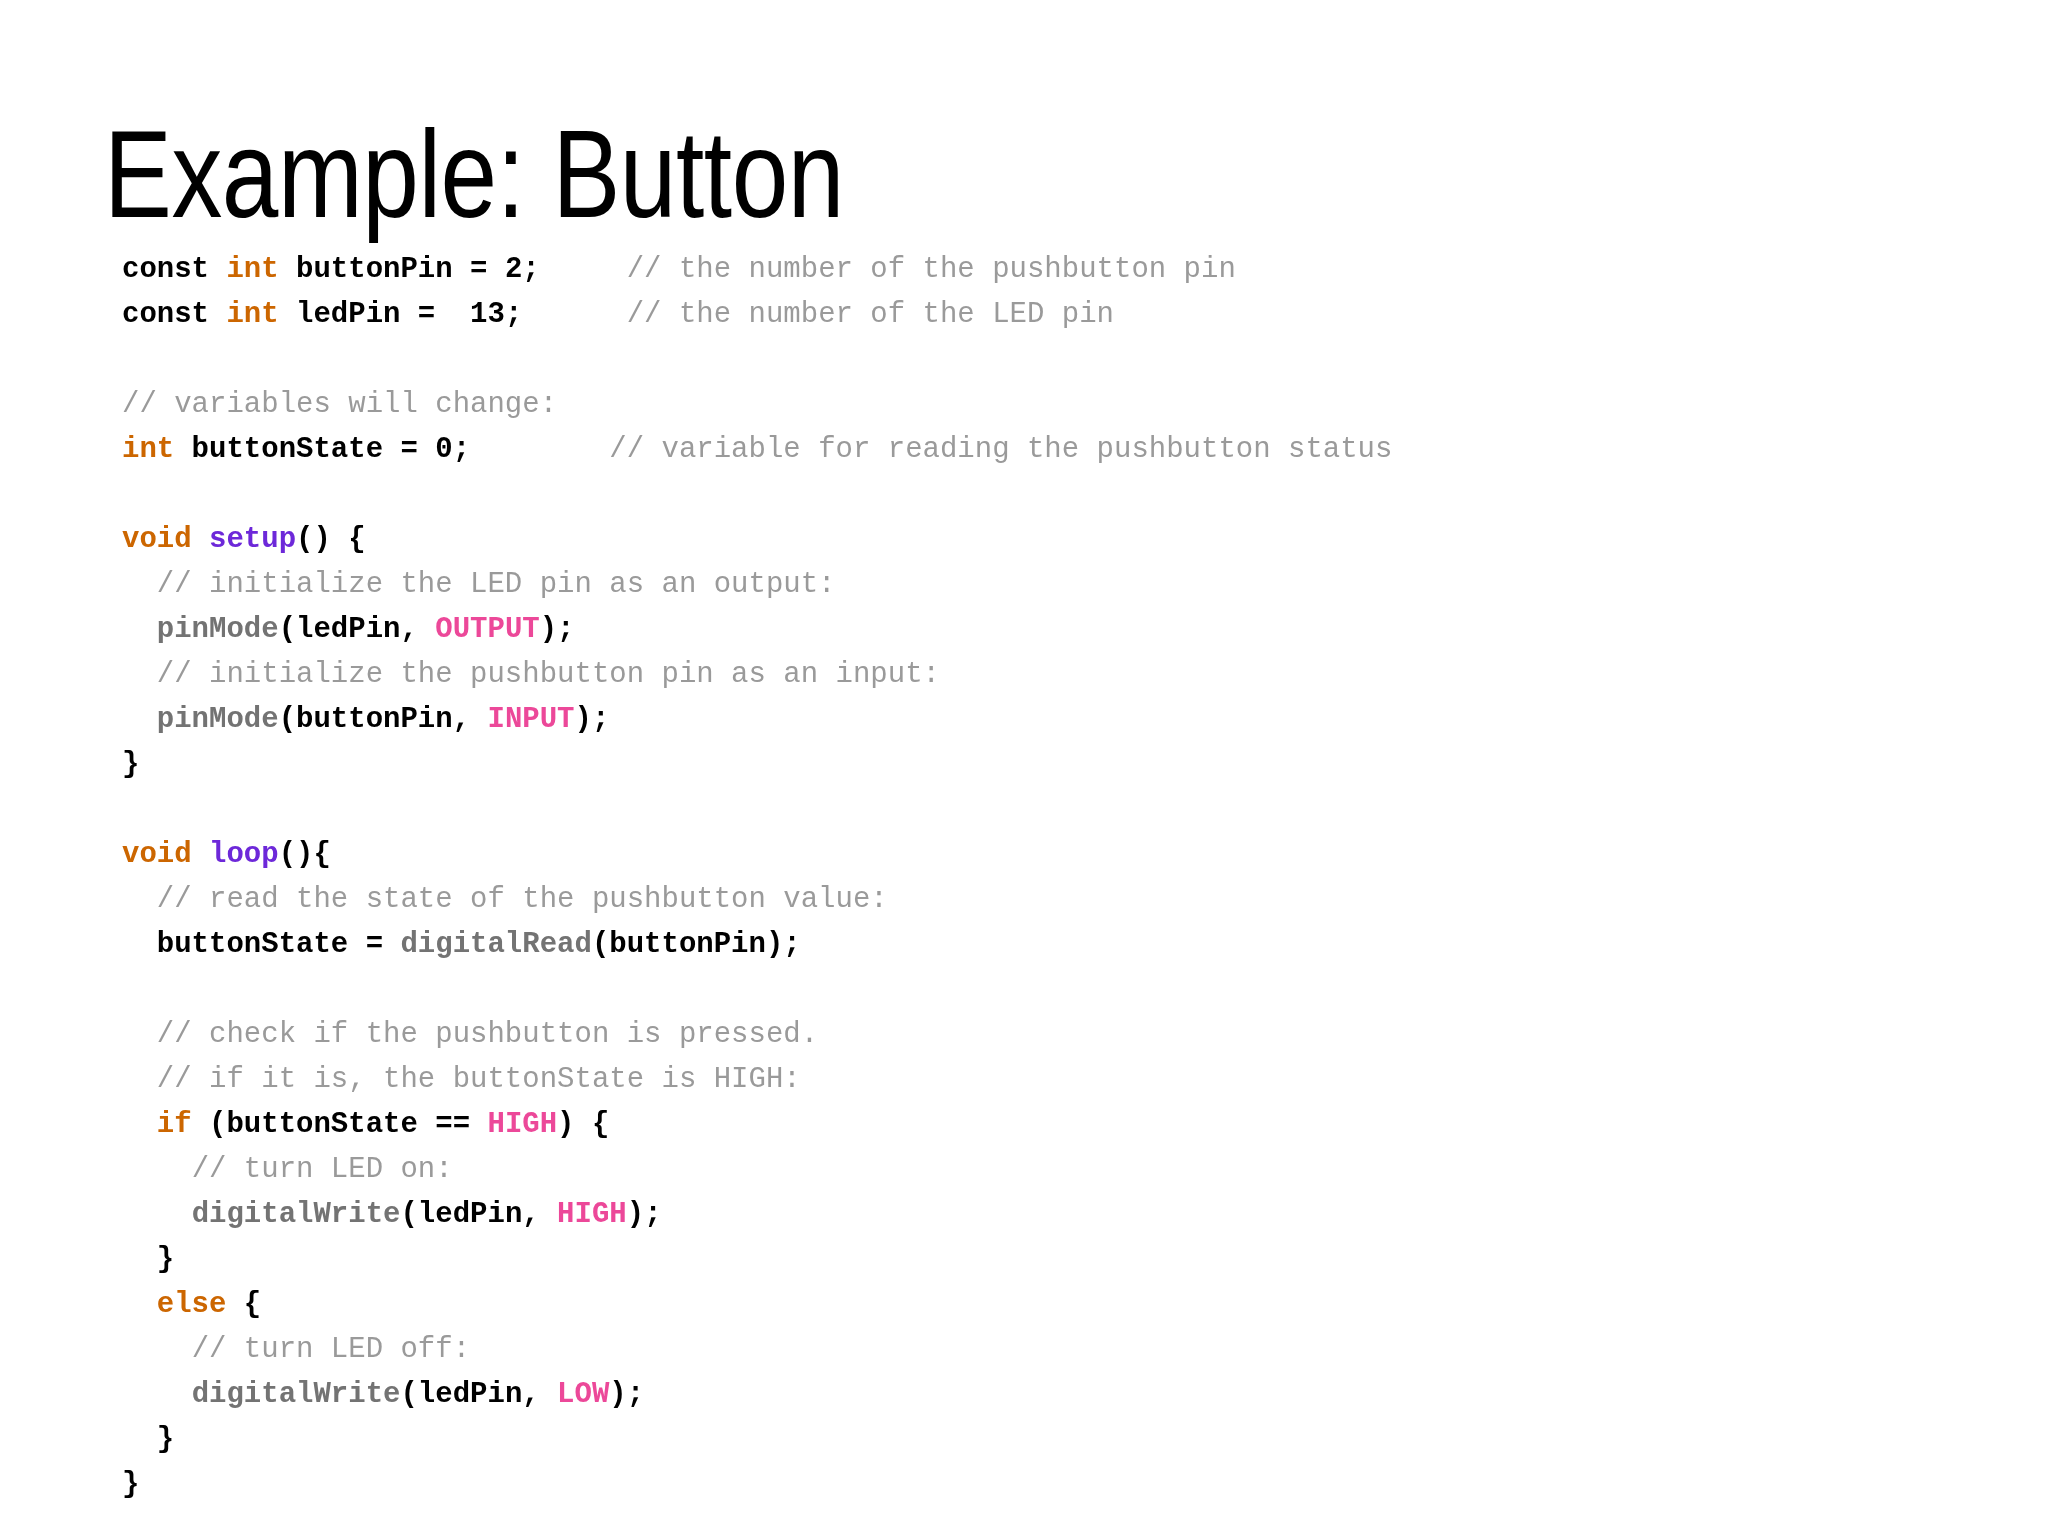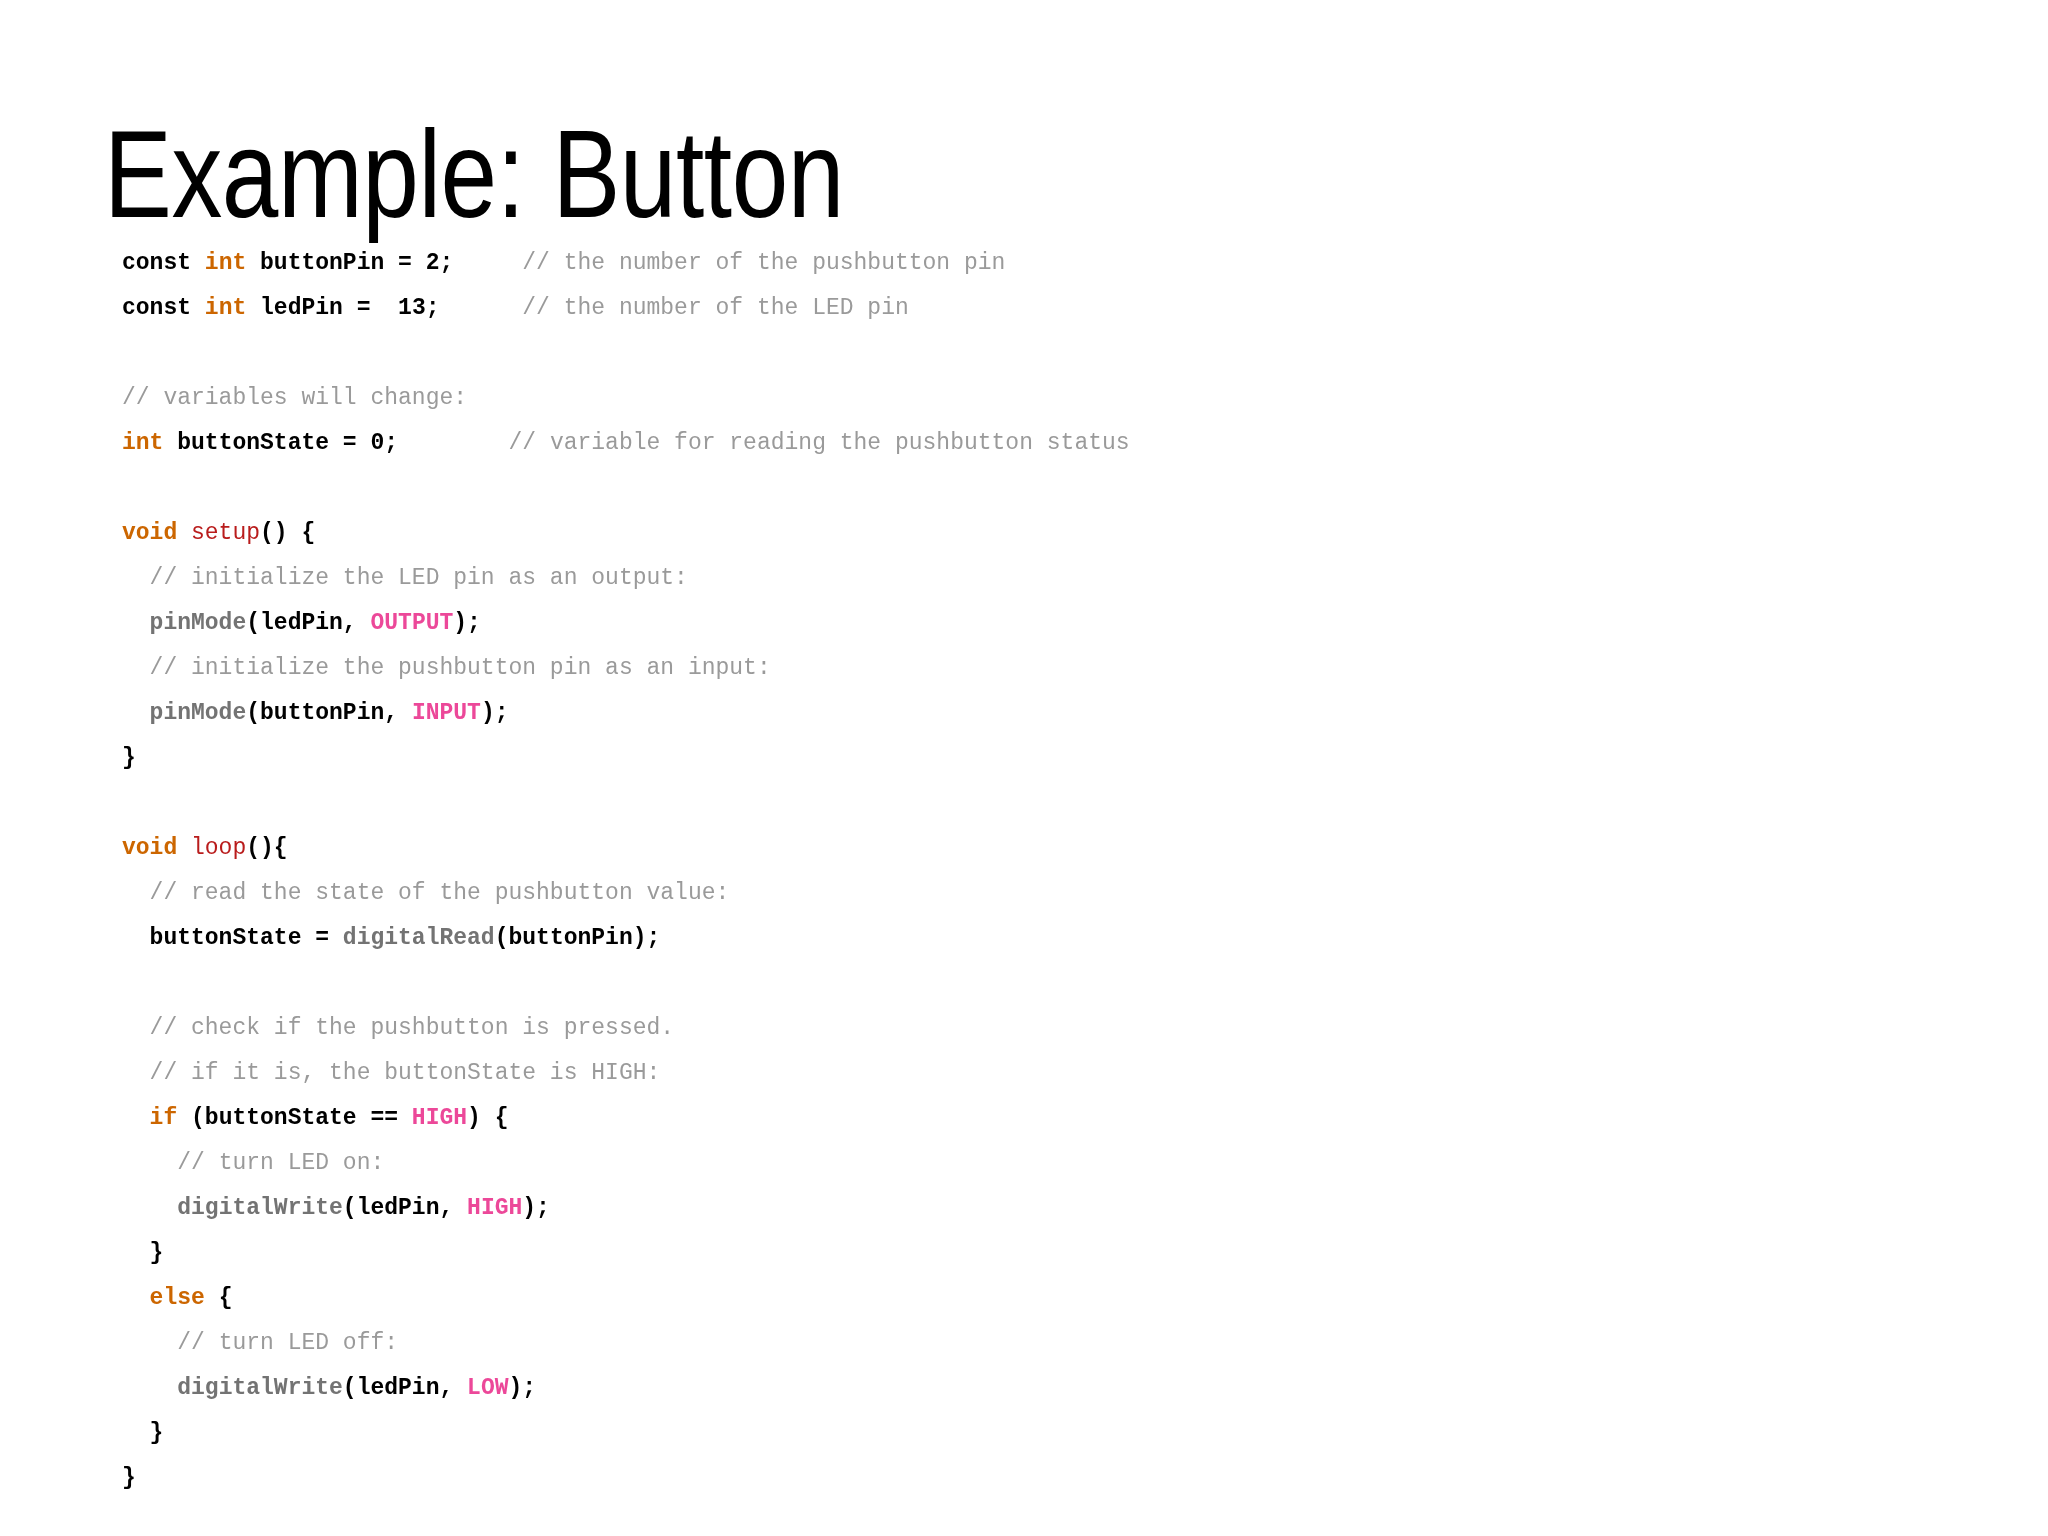--- a/index.html
+++ b/index.html
@@ -36,42 +36,42 @@
     transform-origin: left top;
     white-space: nowrap;
   }
 
   
   #code-block {
     position: absolute;
     left: 122px;
     top: 218px;
     font-family: "Liberation Mono", "DejaVu Sans Mono", monospace;
-    font-size: 23px;
+    font-size: 29px;
     line-height: 45px;
     color: #000000;
     white-space: pre;
     font-weight: 700;
     letter-spacing: 0px;
   }
 
   .code-line {
     white-space: pre;
     height: 45px;
     display: block;
   }
   .code-line.blank {
     height: 45px;
   }
 
   
   .tok-plain   { color: #000000; }
   .tok-keyword { color: #CC6600; font-weight: 700; }
   .tok-func    { color: #737373; font-weight: 700; }
-  .tok-funcname{ color: #b91c1c; font-weight: 400; }
+  .tok-funcname{ color: #6d28d9; font-weight: 700; }
   .tok-const   { color: #ec4899; font-weight: 700; }
   .tok-comment { color: #9A9A9A; font-weight: 400; }
 </style>
 </head>
 <body>
 
 <div id="slide">
 
   <h1 id="slide-title">Example: Button</h1>
 

